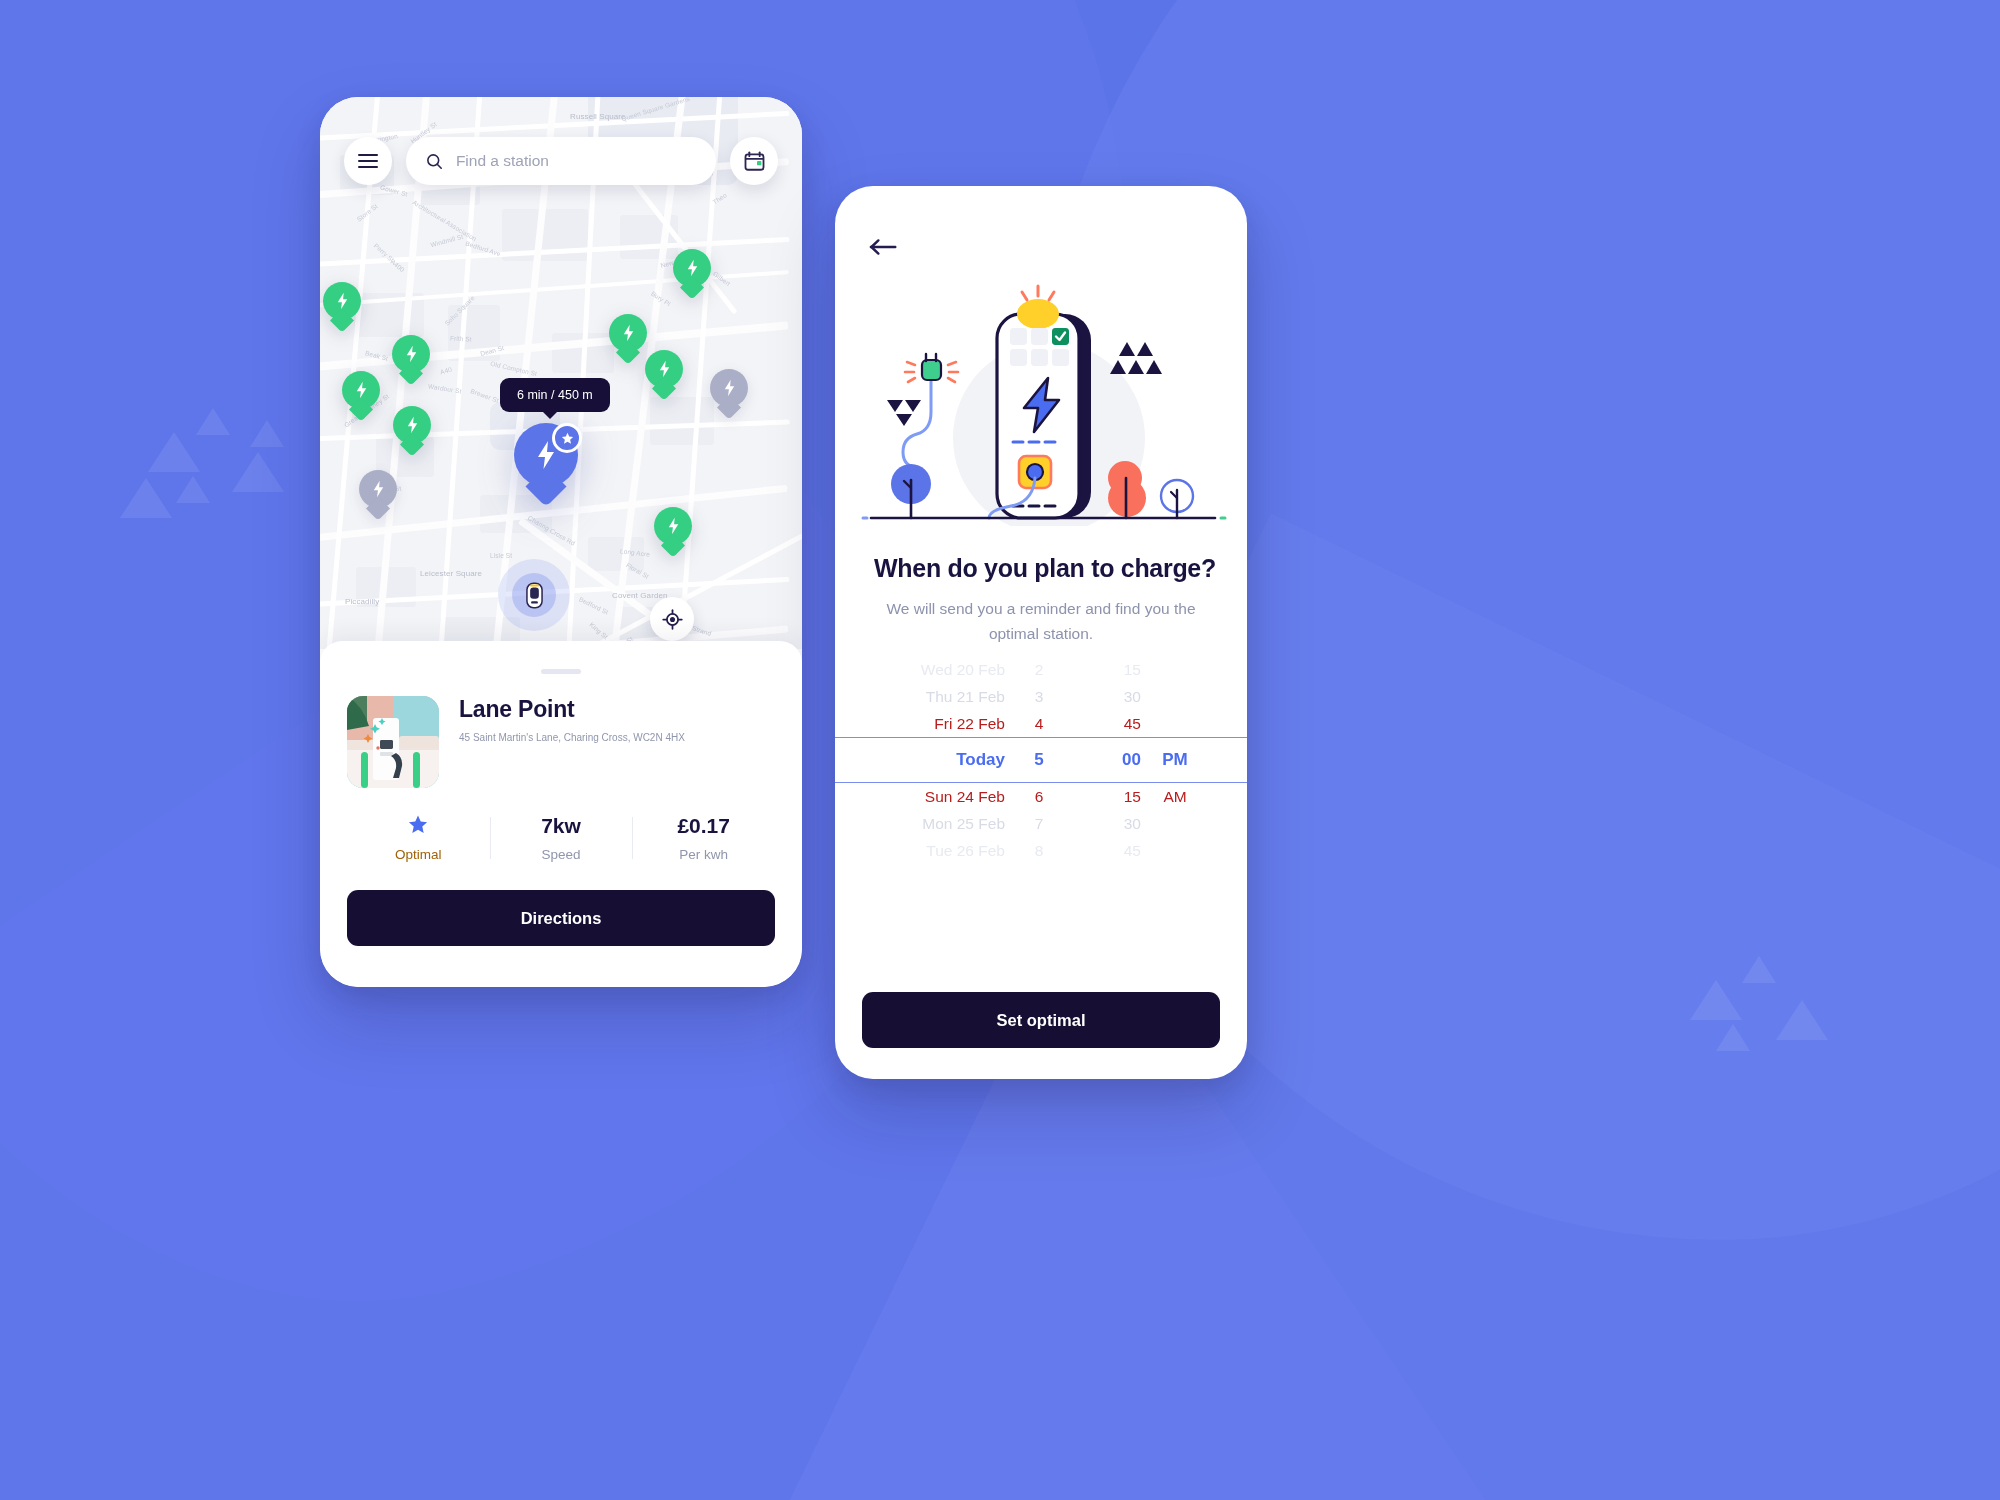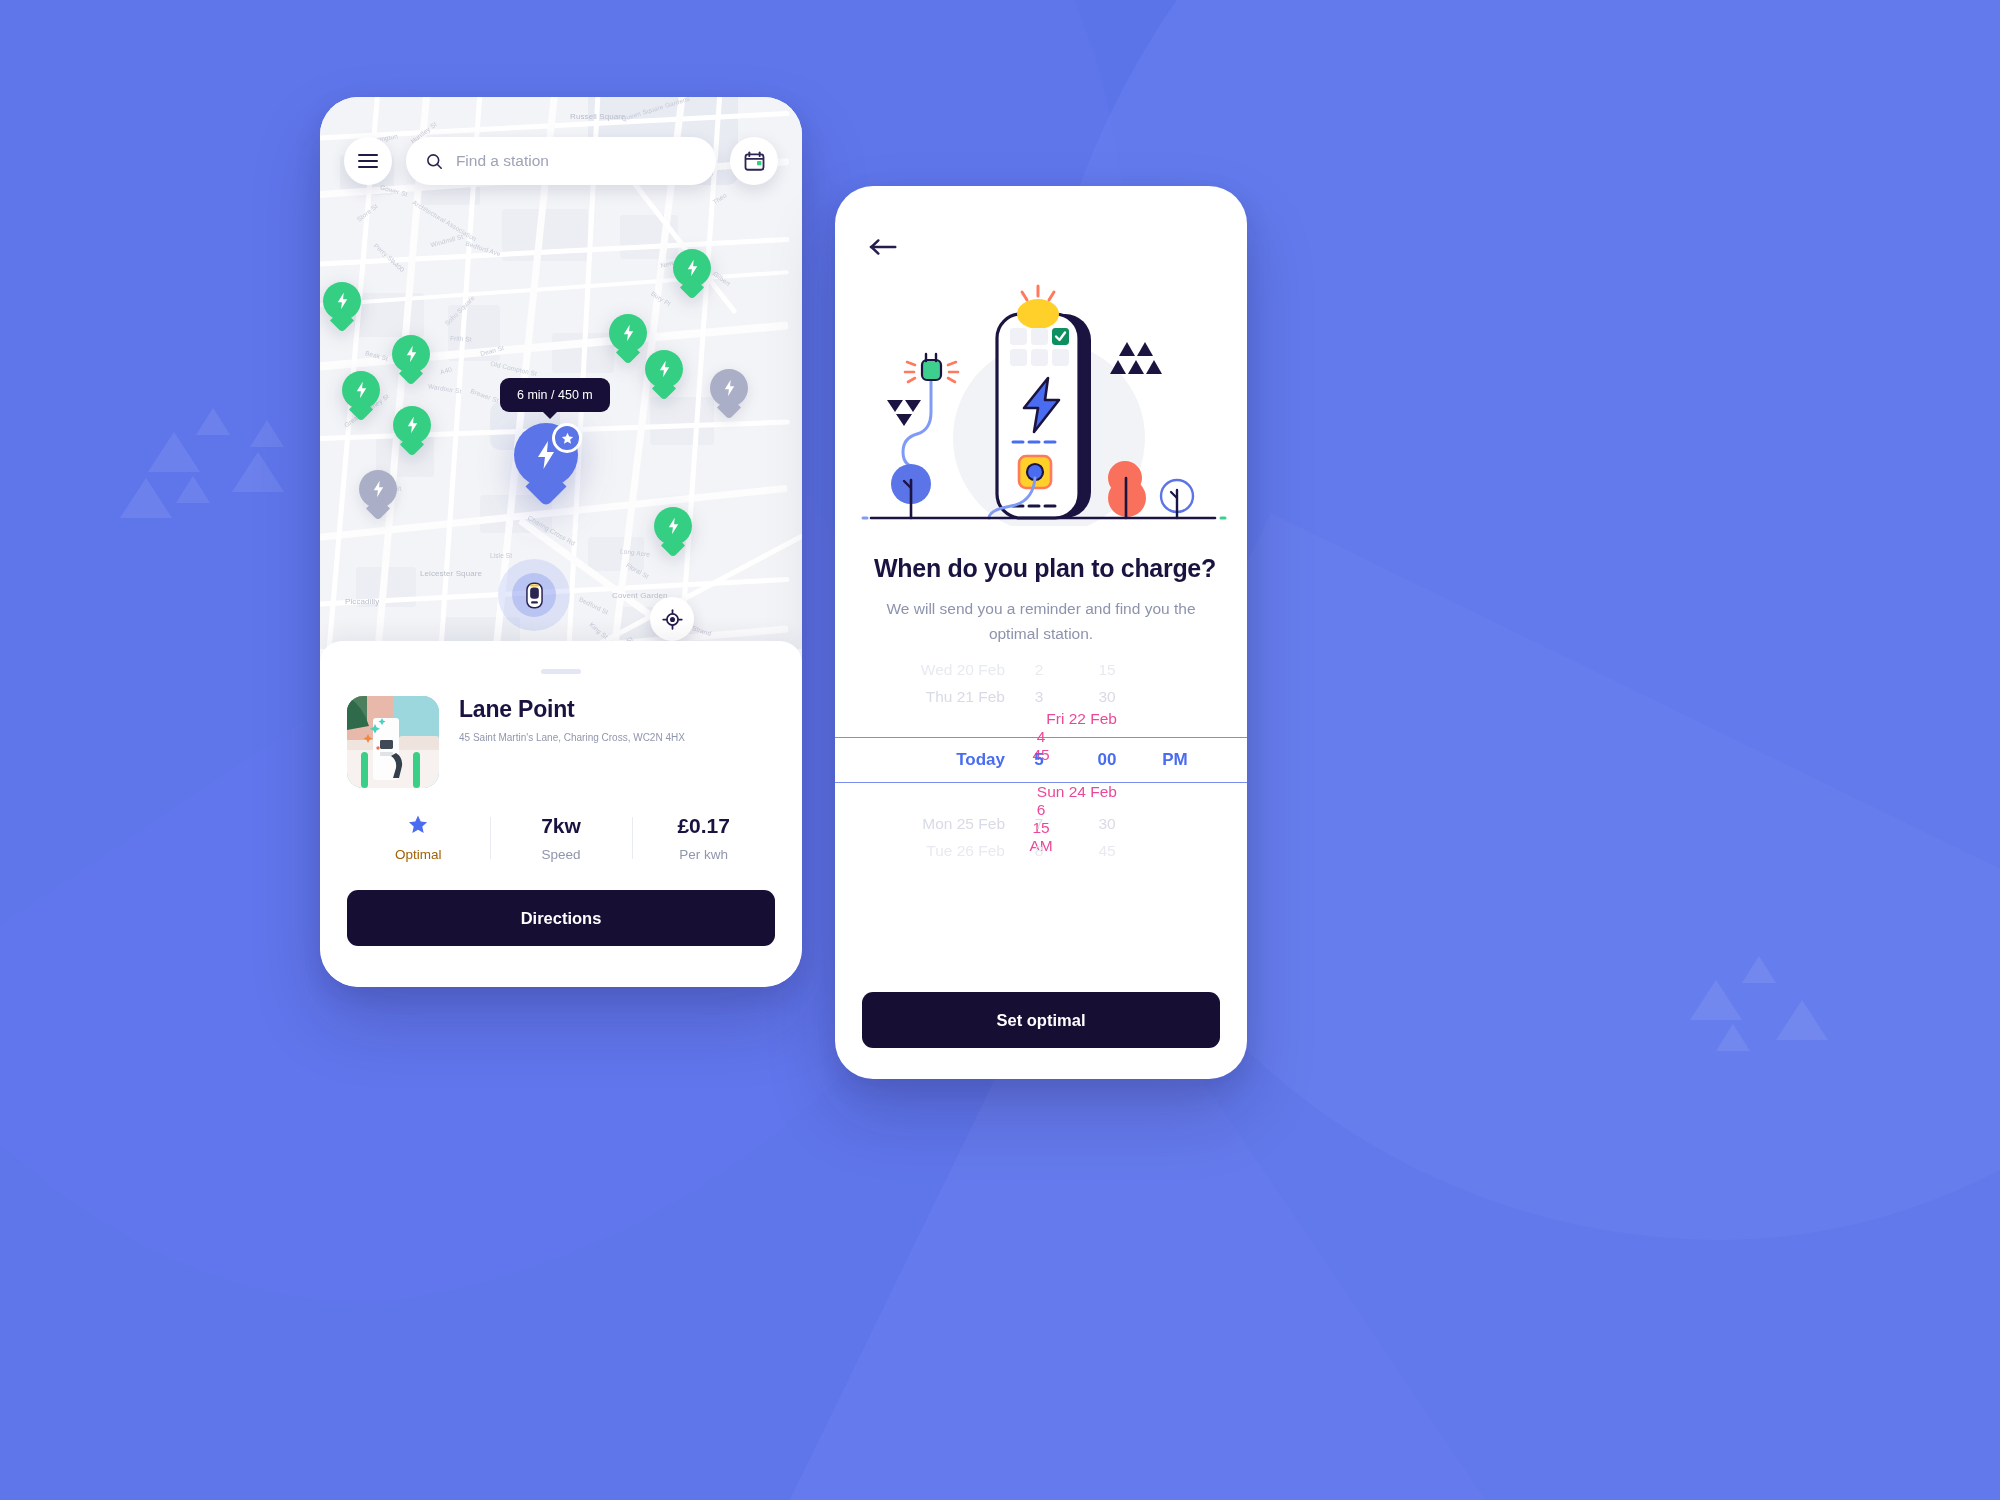--- a/index.html
+++ b/index.html
@@ -325,25 +325,25 @@
   }
   .picker-row {
     display: flex; align-items: center;
     height: 27px;
     padding: 0 18px;
     font-size: 15.5px;
     color: #cfd3e0;
   }
   .picker-row .c-day  { width: 152px; text-align: right; }
   .picker-row .c-hour { width: 68px;  text-align: center; }
-  .picker-row .c-min  { width: 68px;  text-align: center; }
+  .picker-row .c-min  { width: 68px;  text-align: right; }
   .picker-row .c-ap   { width: 68px;  text-align: center; }
   .picker-row.f1 { color: #e8eaf1; }
   .picker-row.f2 { color: #d8dbe6; }
-  .picker-row.f3 { color: #ec4899; flex-direction: column; }
+  .picker-row.f3 { color: #b91c1c; }
   .picker-row.selected {
     color: #4a6cf0; font-weight: bold;
     height: 46px; font-size: 17px;
     border-top: 1.5px solid #7b8ef0;
     border-bottom: 1.5px solid #7b8ef0;
   }
   .r-cta {
     position: absolute; left: 27px; right: 27px; bottom: 31px;
     height: 56px; border: none; border-radius: 11px;
     background: #160e33; color: #fff;

